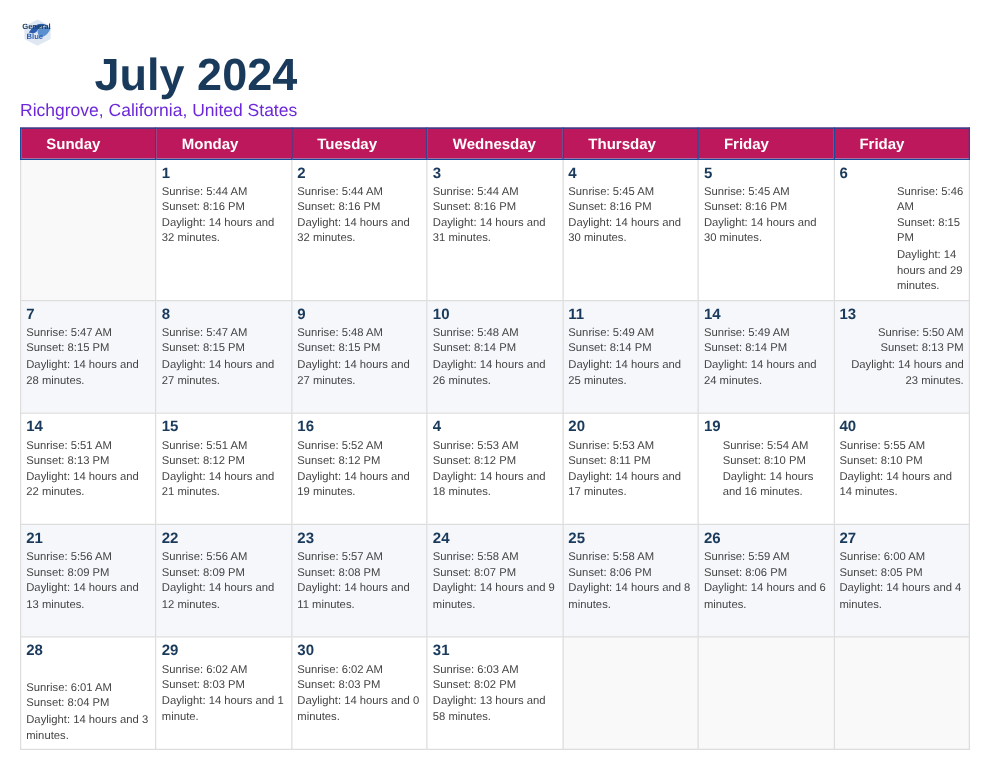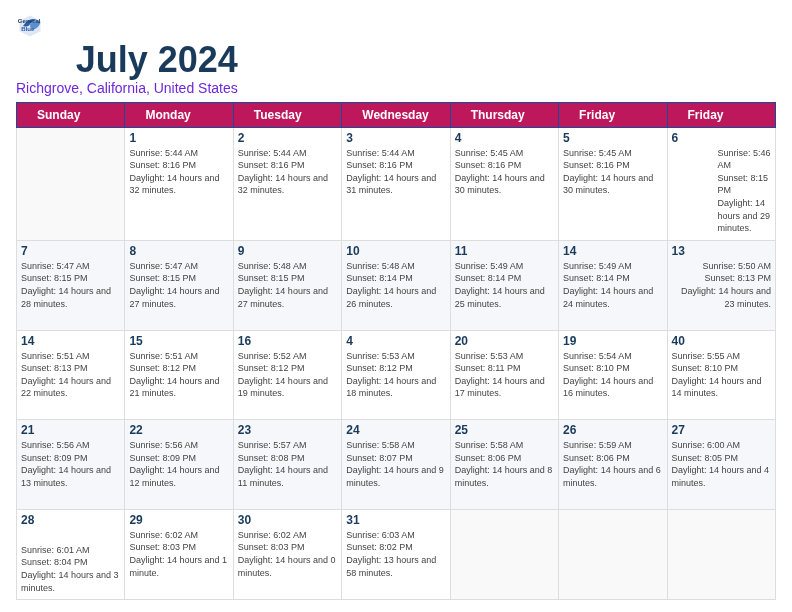--- a/index.html
+++ b/index.html
@@ -236,21 +236,21 @@
 Daylight: 14 hours and 18 minutes.</div>
           </td>
           <td>
             <span class="day-number">20</span>
             <div class="day-info" style="white-space: pre-line;">Sunrise: 5:53 AM
 Sunset: 8:11 PM
 Daylight: 14 hours and 17 minutes.</div>
           </td>
           <td>
             <span class="day-number">19</span>
-            <div class="day-info" style="white-space: pre-line;">Sunrise: 5:54 AM
+            <div class="day-info" style="white-space: pre-line; margin-left: 15px;">Sunrise: 5:54 AM
 Sunset: 8:10 PM
 Daylight: 14 hours and 16 minutes.</div>
           </td>
           <td>
             <span class="day-number">40</span>
             <div class="day-info" style="white-space: pre-line;">Sunrise: 5:55 AM
 Sunset: 8:10 PM
 Daylight: 14 hours and 14 minutes.</div>
           </td>
         </tr>

